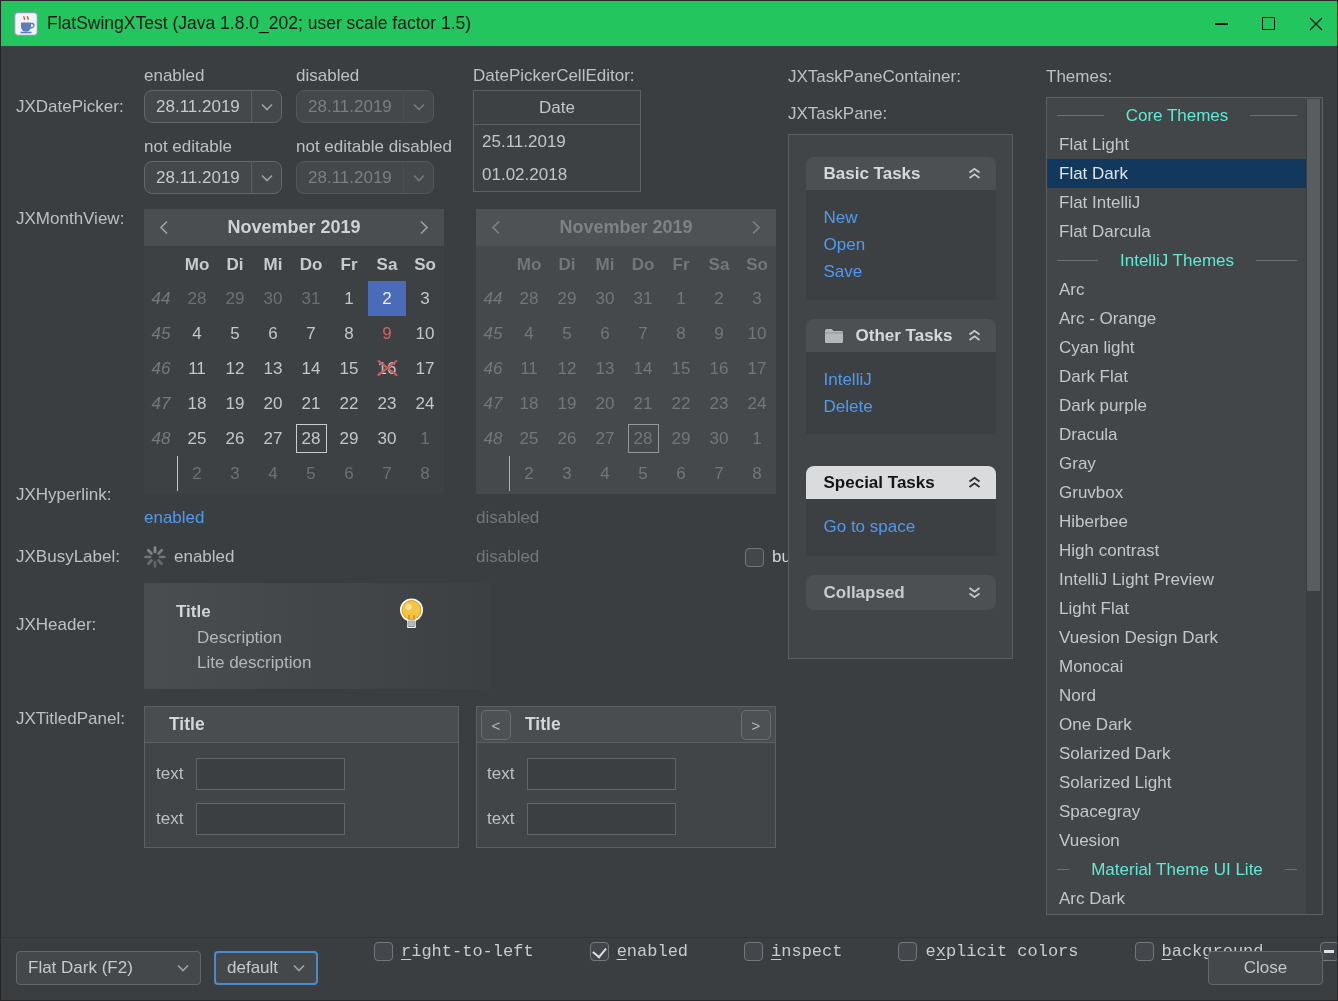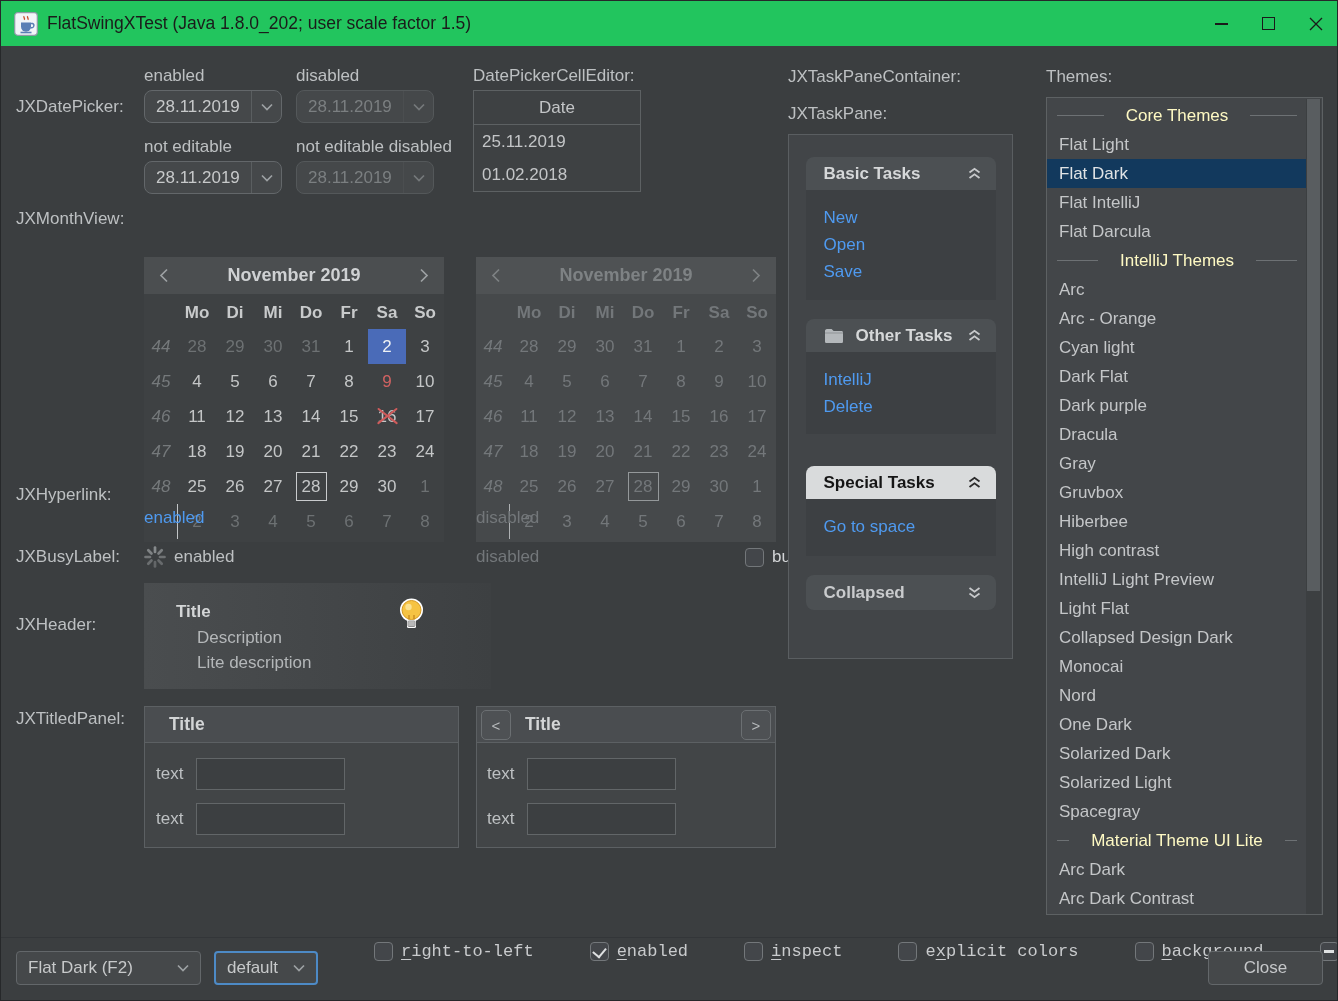--- a/index.html
+++ b/index.html
@@ -52,21 +52,21 @@
 
   .link { color:#4f9af0; cursor:pointer; white-space:nowrap; }
 
   
   #celltable { border:1px solid #5d6163; background:#3e4143; }
   #celltable .thead { height:34px; display:flex; align-items:center; justify-content:center;
     border-bottom:1px solid #5d6163; color:#c3c5c7; }
   #celltable .trow { height:33px; display:flex; align-items:center; padding-left:8px; color:#c3c5c7; }
 
   
-  .cal { position:absolute; width:300px; height:285px; background:#3e4143;margin-top:48px; }
+  .cal { position:absolute; width:300px; height:285px; background:#3e4143; }
   .cal.disabled { background:#46494b; }
   .cal-head { height:37px; background:#4b4e50; display:flex; align-items:center; }
   .cal.disabled .cal-head { background:#4f5254; }
   .cal-nav { width:40px; height:37px; display:flex; align-items:center; justify-content:center; }
   .cal-title { flex:1; text-align:center; font-weight:bold; font-size:18px; color:#cfd1d3; }
   .cal.disabled .cal-title { color:#7e8284; }
   .cal.disabled .cal-nav svg path { stroke:#7e8284; }
   .cal-grid { display:grid; grid-template-columns:34px repeat(7,38px); grid-auto-rows:35px; }
   .cal-grid .c { display:flex; align-items:center; justify-content:center; color:#c4c6c7; }
   .cal-grid .dh { font-weight:bold; color:#c8cacb; height:37px; }
@@ -119,21 +119,21 @@
   .pane.special .pane-title { color:#151515; }
   .pane-body { background:#3d4043; padding:14px 18px 0 18px; }
   .pane-body .tlink { line-height:27px; }
 
   
   #themelist { border:1px solid #5d6163; background:#434649; overflow:hidden; position:absolute; }
   .trow-item { height:29px; display:flex; align-items:center; padding-left:12px;
     width:260px; color:#c4c6c8; white-space:nowrap; }
   .trow-item.selected { background:#12395d; color:#e0e3e5; }
   .trow-cat { height:29px; display:flex; align-items:center; gap:22px; padding:0 10px;
-    color:#fef9c3; white-space:nowrap; width:260px;text-align:center; }
+    color:#5eead4; white-space:nowrap; width:260px;text-align:center; }
   .trow-cat .line { flex:1; height:1px; background:#6d7174; }
   #themescroll { position:absolute; right:1px; top:1px; width:15px; height:816px; background:#3c3f41; }
   #themethumb { position:absolute; left:1px; top:0px; width:13px; height:492px; background:#595d60; }
 
   
   #bottombar { position:absolute; left:0; top:936px; width:1338px; height:65px;
     border-top:1px solid #333639; }
   #checks { position:absolute; left:337px; top:956px; display:flex; gap:20px; }
 
   .chev-dn path, .chev-l path, .chev-r path { fill:none; stroke:#9da1a3; stroke-width:1.7px; }
@@ -518,27 +518,28 @@
         <div class="trow-item">Cyan light</div>
         <div class="trow-item">Dark Flat</div>
         <div class="trow-item">Dark purple</div>
         <div class="trow-item">Dracula</div>
         <div class="trow-item">Gray</div>
         <div class="trow-item">Gruvbox</div>
         <div class="trow-item">Hiberbee</div>
         <div class="trow-item">High contrast</div>
         <div class="trow-item">IntelliJ Light Preview</div>
         <div class="trow-item">Light Flat</div>
-        <div class="trow-item">Collapsed Design Dark</div>
+        <div class="trow-item">Vuesion Design Dark</div>
         <div class="trow-item">Monocai</div>
         <div class="trow-item">Nord</div>
         <div class="trow-item">One Dark</div>
         <div class="trow-item">Solarized Dark</div>
         <div class="trow-item">Solarized Light</div>
         <div class="trow-item">Spacegray</div>
+        <div class="trow-item">Vuesion</div>
         <div class="trow-cat">
           <span class="line"></span>
           <span>Material Theme UI Lite</span>
           <span class="line"></span>
         </div>
         <div class="trow-item">Arc Dark</div>
         <div class="trow-item">Arc Dark Contrast</div>
       </div>
     <div id="themescroll">
       <div id="themethumb"></div>

